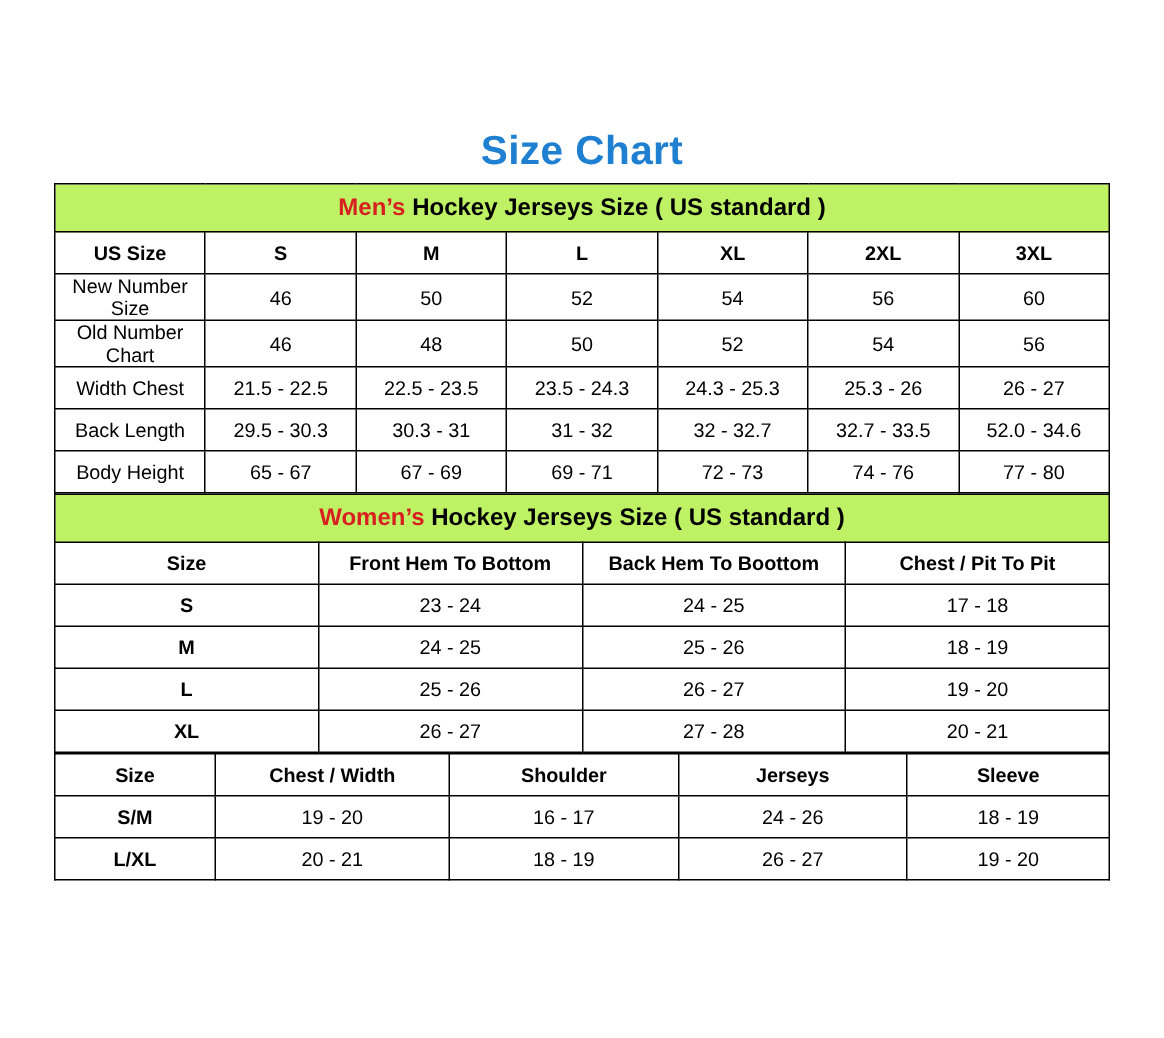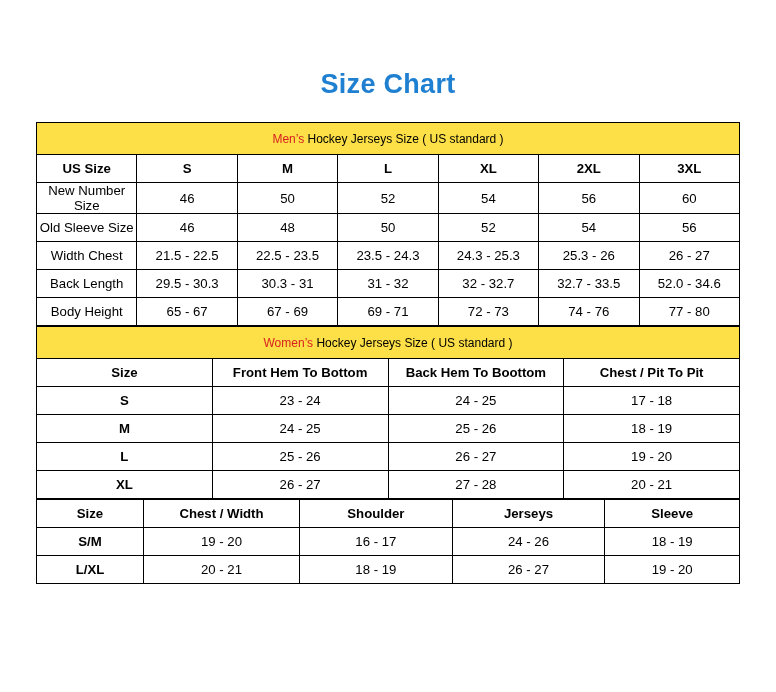--- a/index.html
+++ b/index.html
@@ -11,21 +11,21 @@
     width: 776px;
     height: 692px;
     font-family: "Liberation Sans", sans-serif;
     color: #000000;
     position: relative;
   }
   .page {
     width: 776px;
     height: 594px;
     box-sizing: border-box;
-    padding: 0;
+    padding: 16px;
     position: relative;
   }
   .title {
     text-align: center;
     color: #1f7fd0;
     font-size: 27px;
     font-weight: bold;
     letter-spacing: 0.3px;
     margin: 0;
     padding-top: 68px;
@@ -45,23 +45,23 @@
   td, th {
     border: 1px solid #000000;
     text-align: center;
     vertical-align: middle;
     font-size: 13.2px;
     height: 27px;
     padding: 0 2px;
     font-weight: normal;
   }
   .banner td {
-    background: #fde047;
-    font-weight: normal;
-    font-size: 12px;
+    background: #bef264;
+    font-weight: bold;
+    font-size: 16px;
     height: 31px;
   }
   .banner .accent {
     color: #d82020;
   }
   .hdr td {
     font-weight: bold;
     margin-top: 12px;
   }
   .rowlabel {
@@ -98,21 +98,21 @@
         <tr>
           <td class="rowlabel">New Number Size</td>
           <td>46</td>
           <td>50</td>
           <td>52</td>
           <td>54</td>
           <td>56</td>
           <td>60</td>
         </tr>
         <tr>
-          <td class="rowlabel">Old Sleeve Size</td>
+          <td class="rowlabel">Old Number Chart</td>
           <td>46</td>
           <td>48</td>
           <td>50</td>
           <td>52</td>
           <td>54</td>
           <td>56</td>
         </tr>
         <tr>
           <td class="rowlabel">Width Chest</td>
           <td>21.5 - 22.5</td>

